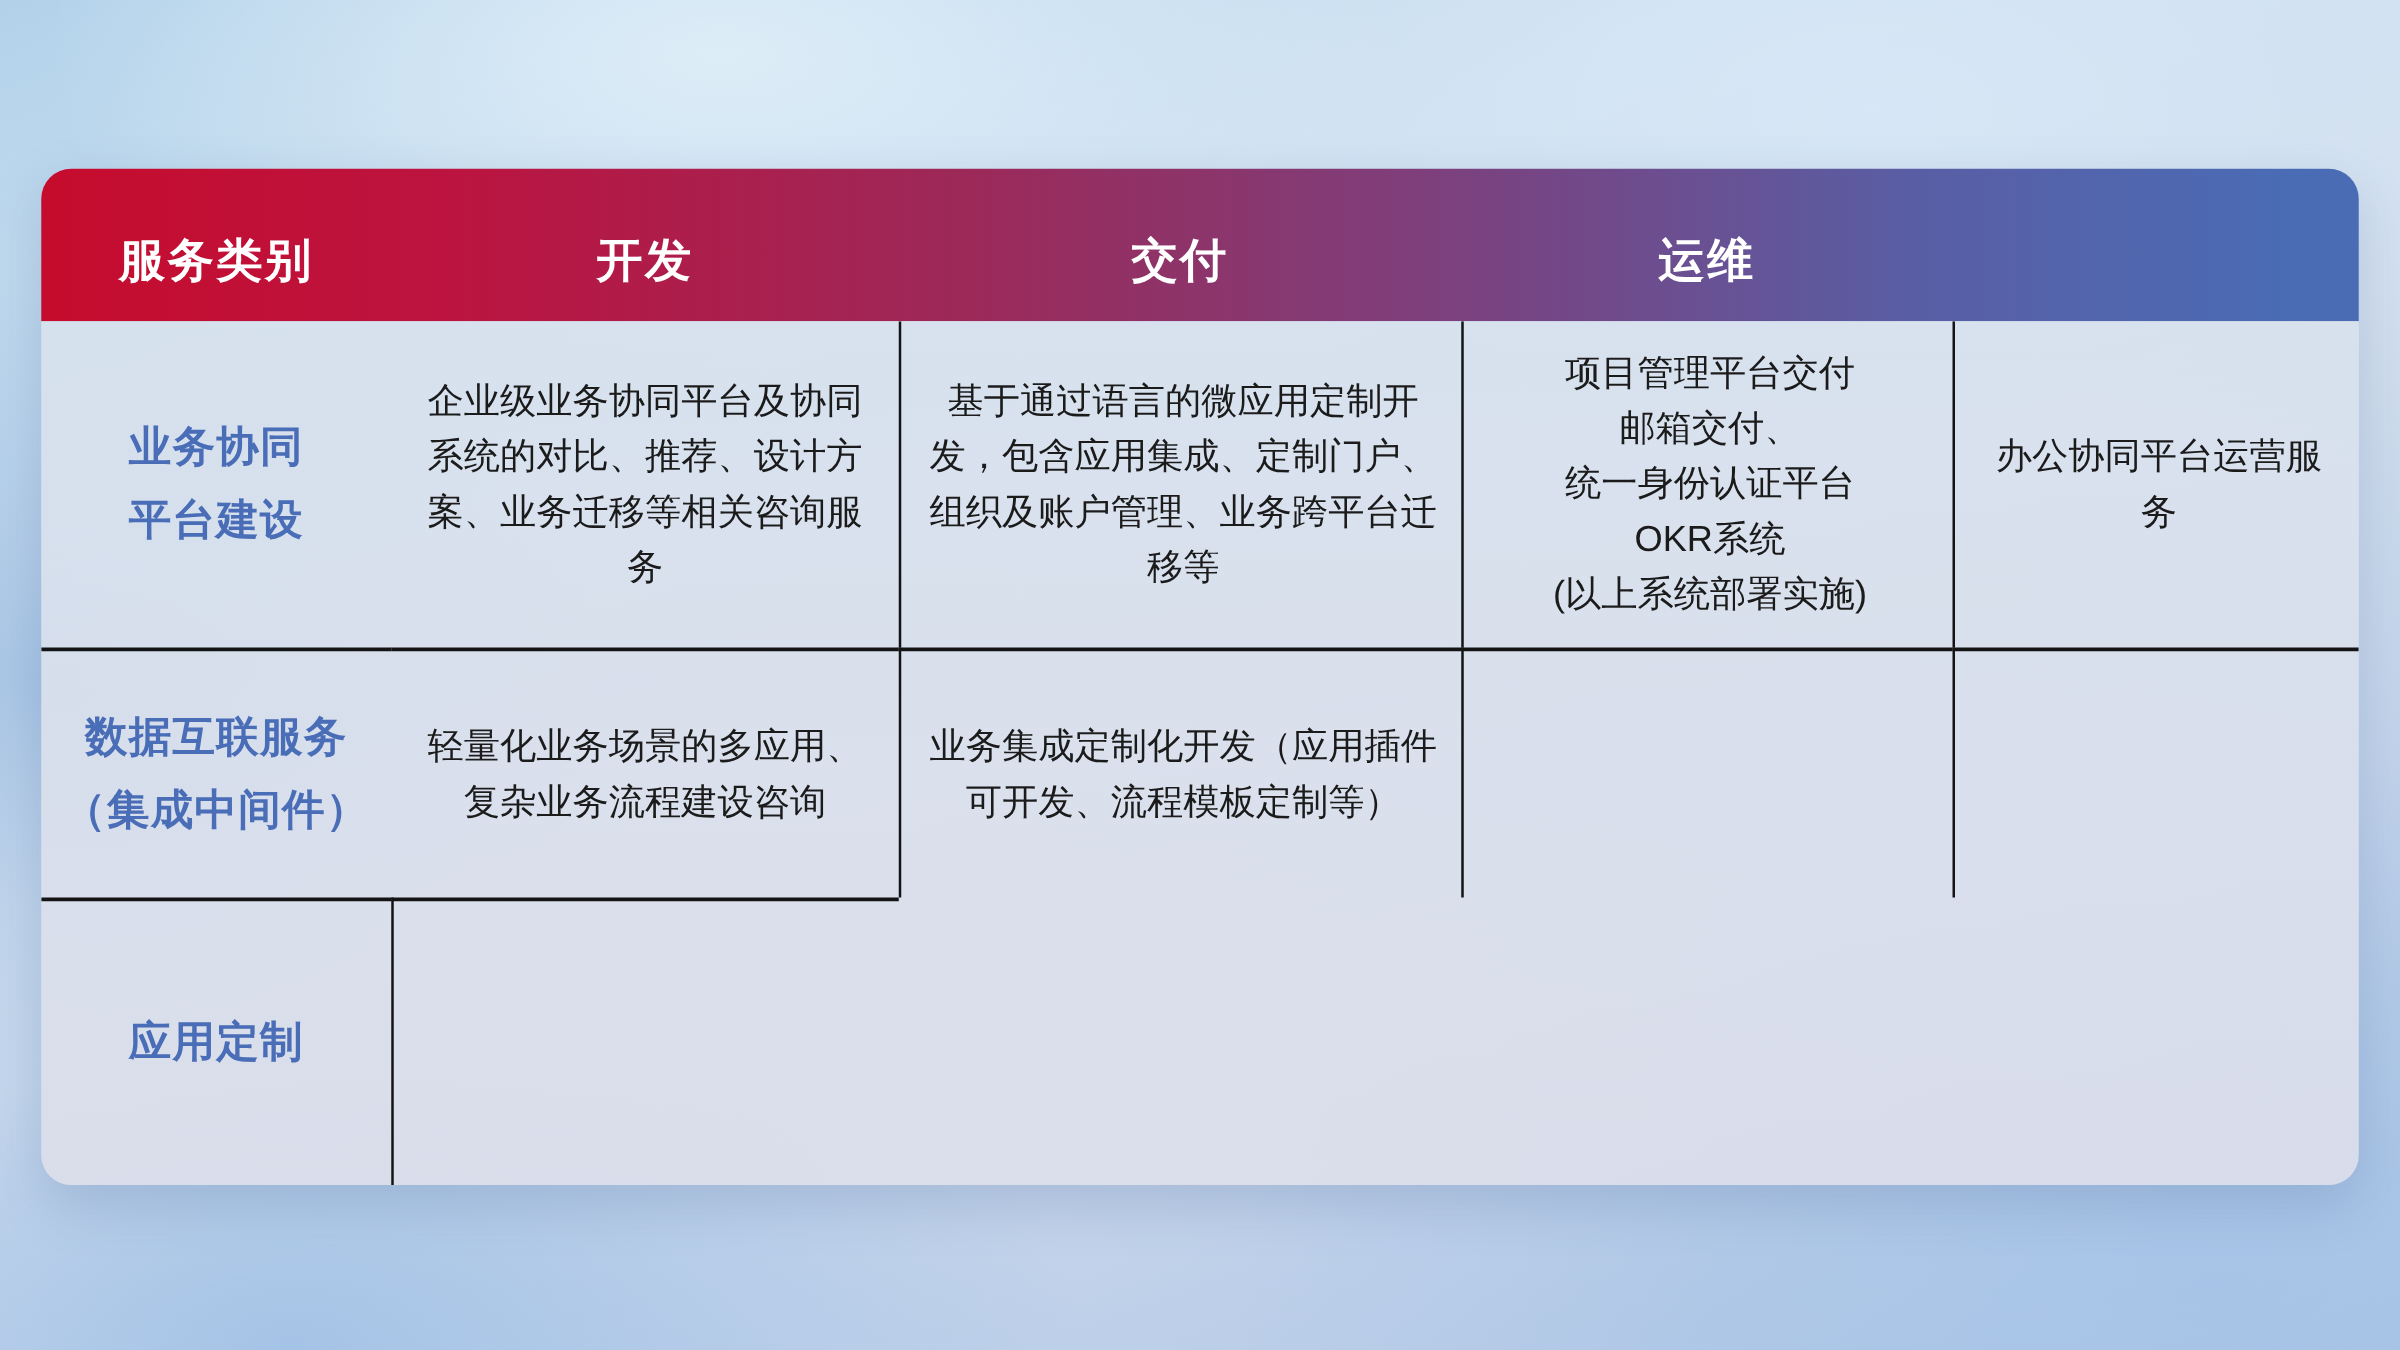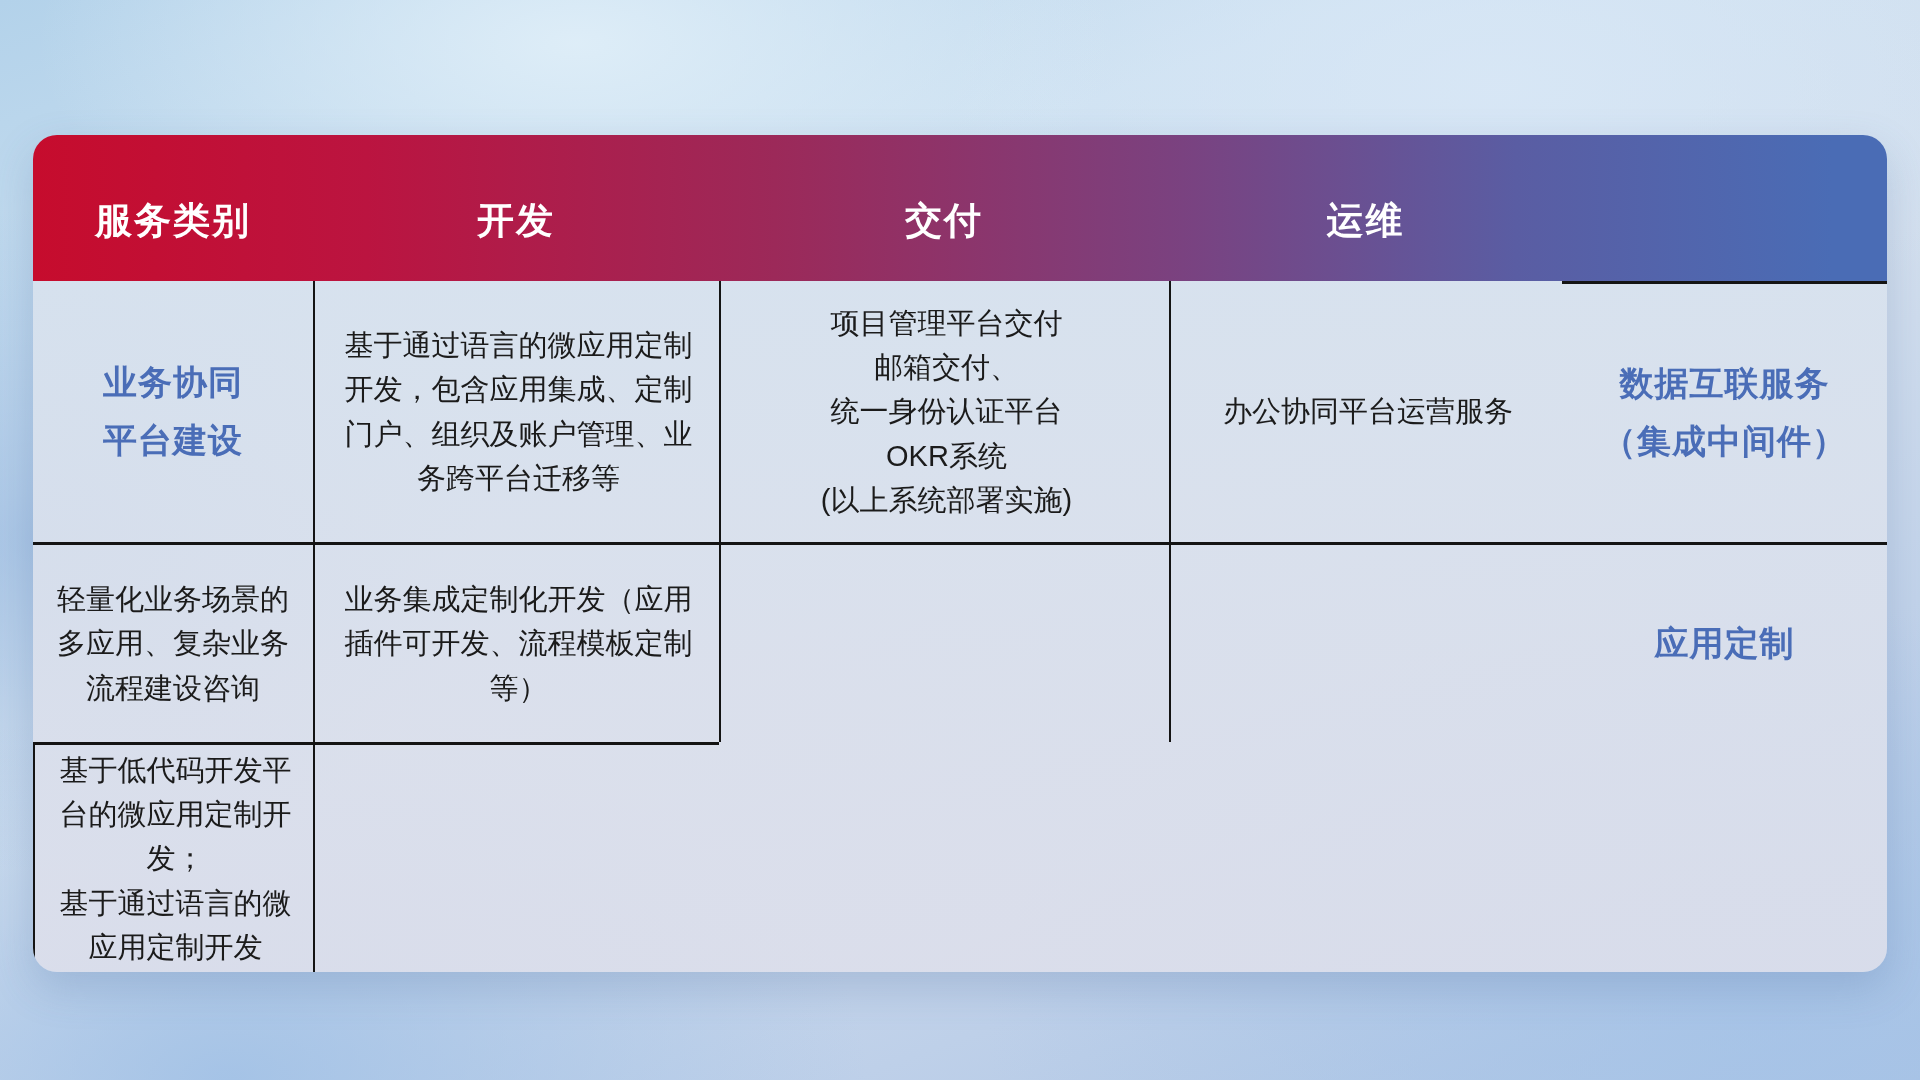--- a/index.html
+++ b/index.html
@@ -26,21 +26,21 @@
     position: absolute;
     left: 33px;
     top: 135px;
     width: 1854px;
     box-shadow: 0 16px 42px rgba(70, 100, 150, 0.22);
     border-radius: 24px;
   }
   .thead {
     display: grid;
     grid-template-columns: 280px 406px 450px 393px 325px;
-    height: 146px;
+    height: 122px;
     border-radius: 24px 24px 0 0;
     background: linear-gradient(90deg, #c60c2d 0%, #bb1440 18%, #9c2959 40%, #7a4280 62%, #5a5da3 80%, #4a6cb5 97%);
     text-align: center;
   }
   .th {
     display: flex;
     align-items: center;
     justify-content: center;
     padding-top: 26px;
     color: #ffffff;
@@ -90,35 +90,34 @@
       <div class="th">服务类别</div>
       <div class="th">开发</div>
       <div class="th">交付</div>
       <div class="th">运维</div>
     </div>
 
     <div class="tbody">
 
       <div class="cell cat">业务协同
 平台建设</div>
+      <div class="cell">企业级业务协同平台及协同系统的对比、推荐、设计方案、业务迁移等相关咨询服务</div>
       <div class="cell vline">基于通过语言的微应用定制开发，包含应用集成、定制门户、组织及账户管理、业务跨平台迁移等</div>
       <div class="cell vline">项目管理平台交付
 邮箱交付、
 统一身份认证平台
 OKR系统
 (以上系统部署实施)</div>
       <div class="cell vline">办公协同平台运营服务</div>
 
       <div class="cell cat hline">数据互联服务
 （集成中间件）</div>
       <div class="cell hline">轻量化业务场景的多应用、复杂业务流程建设咨询</div>
       <div class="cell vline hline">业务集成定制化开发（应用插件可开发、流程模板定制等）</div>
       <div class="cell vline hline"></div>
       <div class="cell vline hline"></div>
 
       <div class="cell cat hline">应用定制</div>
-      <div class="cell vline hline">基于低代码开发平台的微应用定制开发；
-基于通过语言的微应用定制开发</div>
       <div class="cell vline hline"></div>
     </div>
 
   </div>
 </div>
 
 </body></html>

